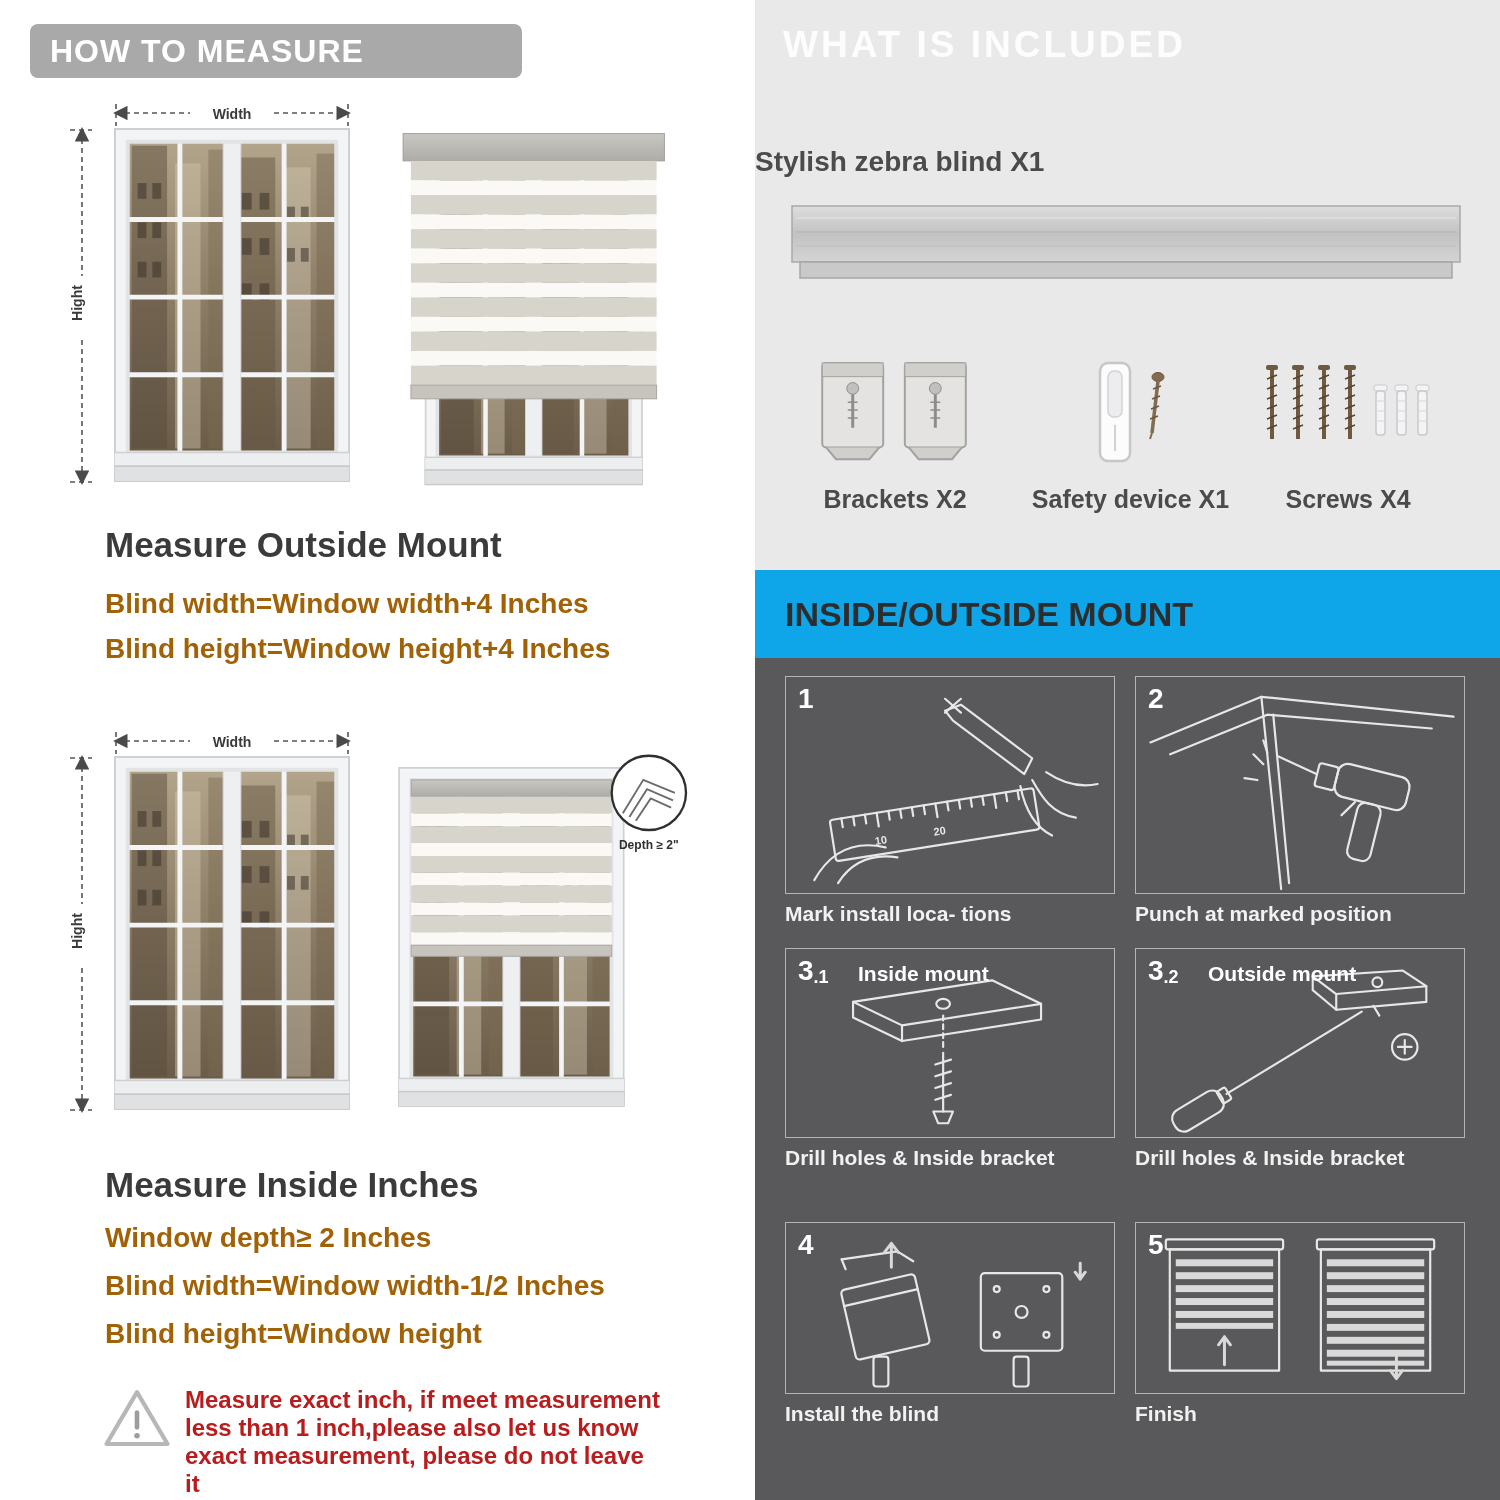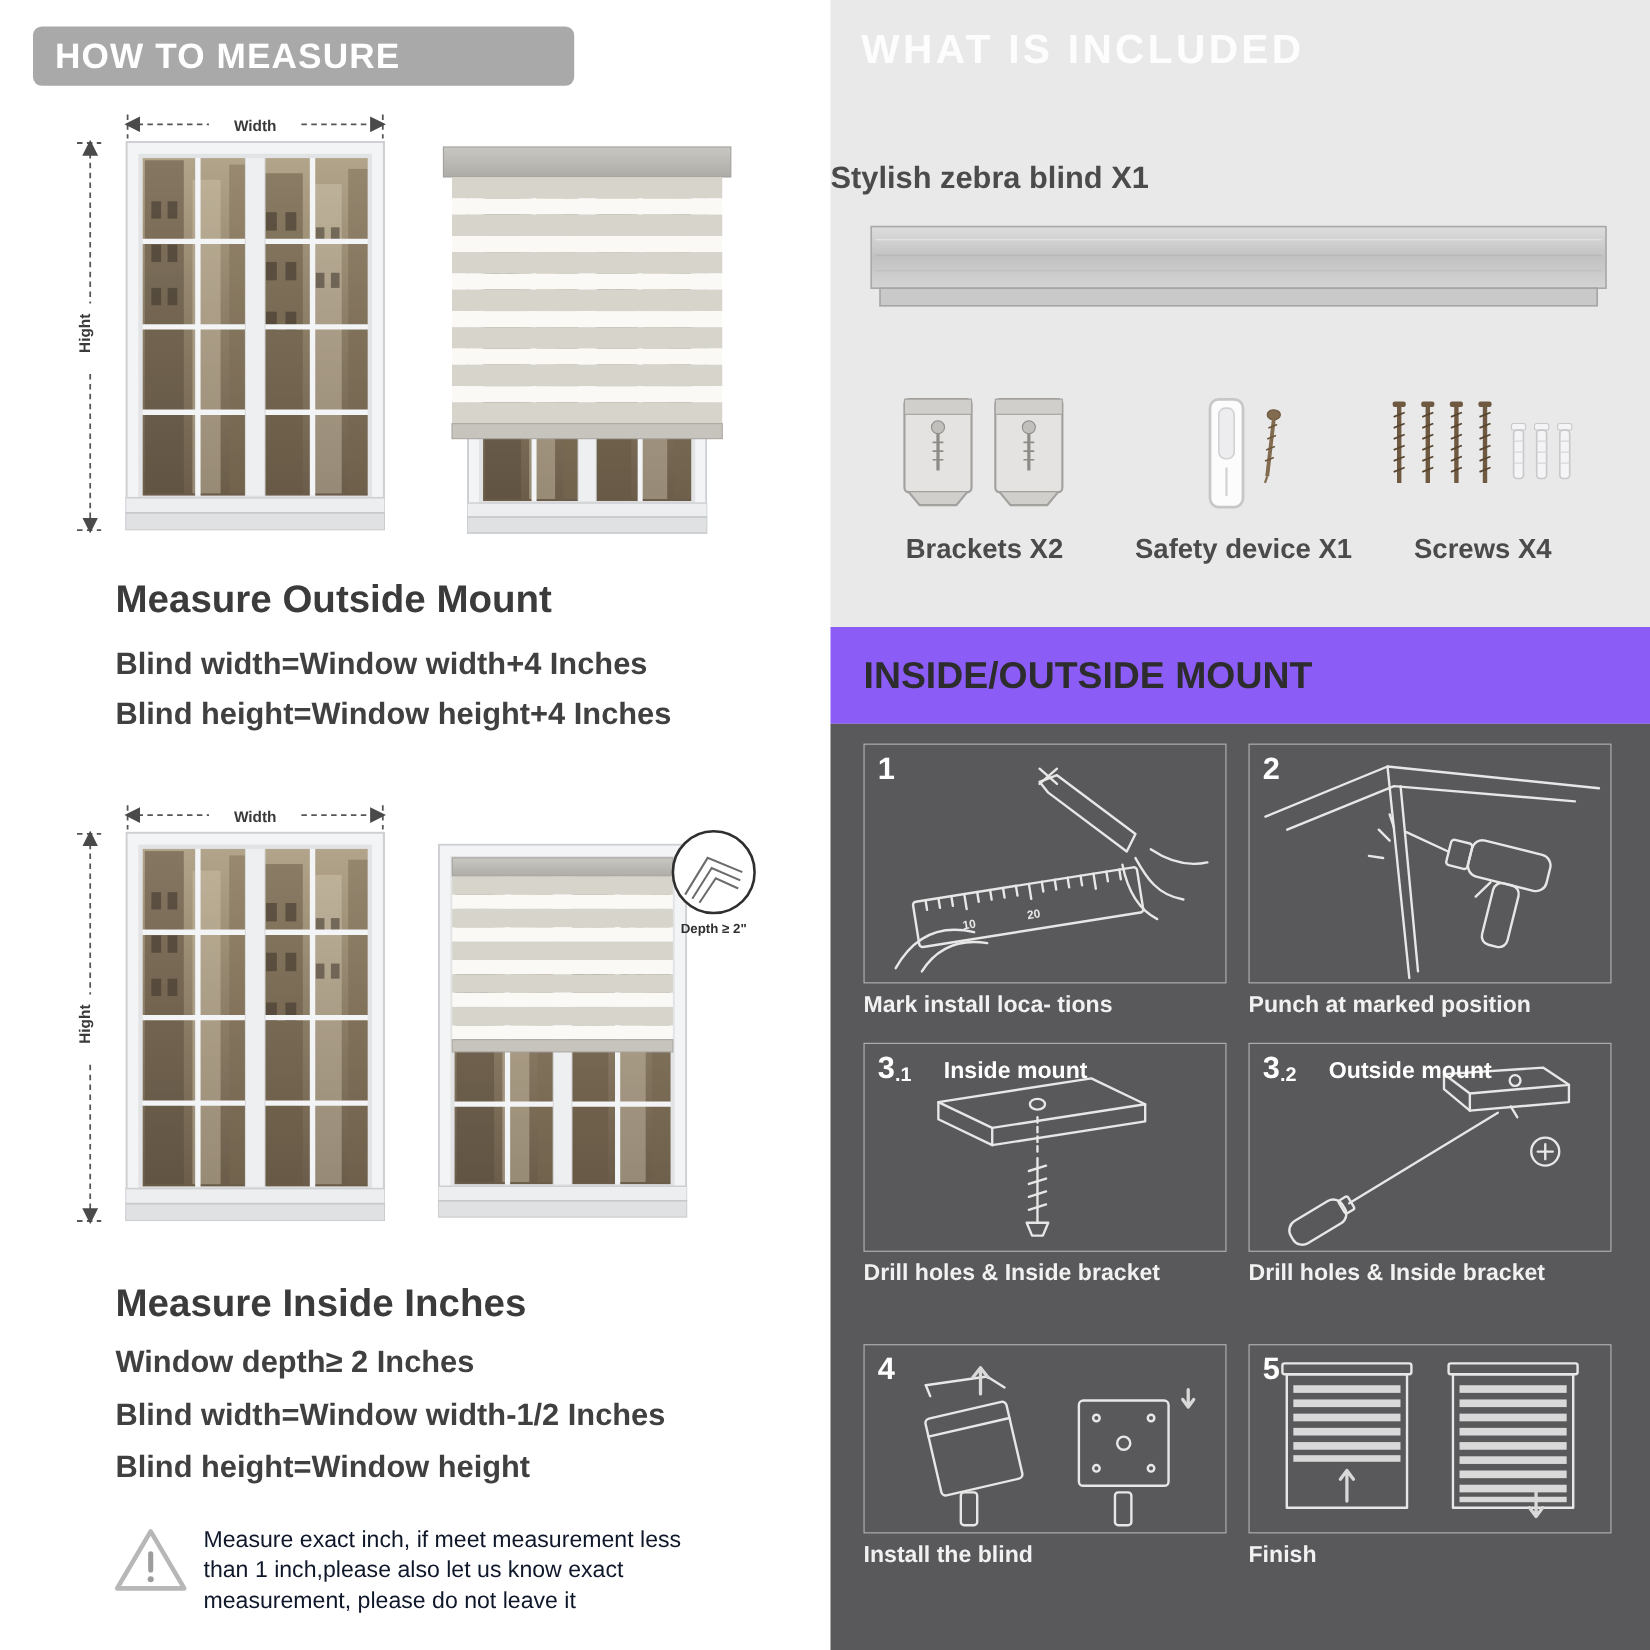--- a/index.html
+++ b/index.html
@@ -5,37 +5,37 @@
   * { margin:0; padding:0; box-sizing:border-box; }
   body { font-family:"Liberation Sans", sans-serif; background:#fff; }
   .canvas { position:relative; width:1500px; height:1500px; background:#fff; overflow:hidden; }
 
   
   .pill { position:absolute; left:30px; top:24px; width:492px; height:54px; background:#a9a9a9;
           border-radius:8px; color:#fff; font-weight:700; font-size:32px; line-height:54px;
           padding-left:20px; letter-spacing:1px; }
   .illus { position:absolute; }
   .sec-title { position:absolute; left:105px; font-size:35px; font-weight:700; color:#3b3b3b;text-align:center; }
-  .gray-line { position:absolute; left:105px; font-size:28px; font-weight:700; color:#404040; }
-  .note-text { position:absolute; left:185px; top:1386px; width:480px; font-size:21px; line-height:28px;
-               font-weight:400; color:#0f172a; }
+  .gray-line { position:absolute; left:105px; font-size:28px; font-weight:700; color:#a16207; }
+  .note-text { position:absolute; left:185px; top:1386px; width:480px; font-size:24px; line-height:28px;
+               font-weight:700; color:#b91c1c; }
 
   
   .right-col { position:absolute; left:755px; top:0; width:745px; height:1500px; }
   .included-bg { position:absolute; left:0; top:0; width:745px; height:570px; background:#e9e9ea; }
   .inc-header { position:absolute; left:28px; top:24px; font-size:37px; font-weight:700; color:#fdfdfd; letter-spacing:3px; }
   .blind-label { position:absolute; left:0; top:146px; width:745px; text-align:left;
                  font-size:28px; font-weight:700; color:#4b4b4b; }
   .headrail { position:absolute; left:35px; top:198px; }
   .inc-item { position:absolute; top:342px; height:178px; display:flex; flex-direction:column;
               align-items:center; justify-content:flex-start; }
   .inc-item .icons { flex:1; display:flex; align-items:center; justify-content:center; }
   .item-label { font-size:25px; font-weight:700; color:#4b4b4b; padding-bottom:6px; }
 
-  .mount-band { position:absolute; left:0; top:570px; width:745px; height:88px; background:#8b5cf6; }
+  .mount-band { position:absolute; left:0; top:570px; width:745px; height:88px; background:#0ea5e9; }
   .mount-header { position:absolute; left:30px; top:0; line-height:88px; font-size:34px; font-weight:700; color:#2d2d2d; }
   .mount-dark { position:absolute; left:0; top:658px; width:745px; height:842px; background:#59595b; }
 
   .panel { position:absolute; border:1px solid rgba(255,255,255,0.55); }
   .panel svg { position:absolute; left:0; top:0; width:100%; height:100%; }
   .step-num { position:absolute; left:12px; top:6px; color:#fff; font-size:28px; font-weight:700; }
   .num-small { font-size:18px; position:relative; top:3px; }
   .step-title { position:absolute; left:72px; top:13px; color:#fff; font-size:21px; font-weight:700; }
   .caption { position:absolute; width:330px; color:#f1f1f1; font-size:21px; font-weight:700; }
 

